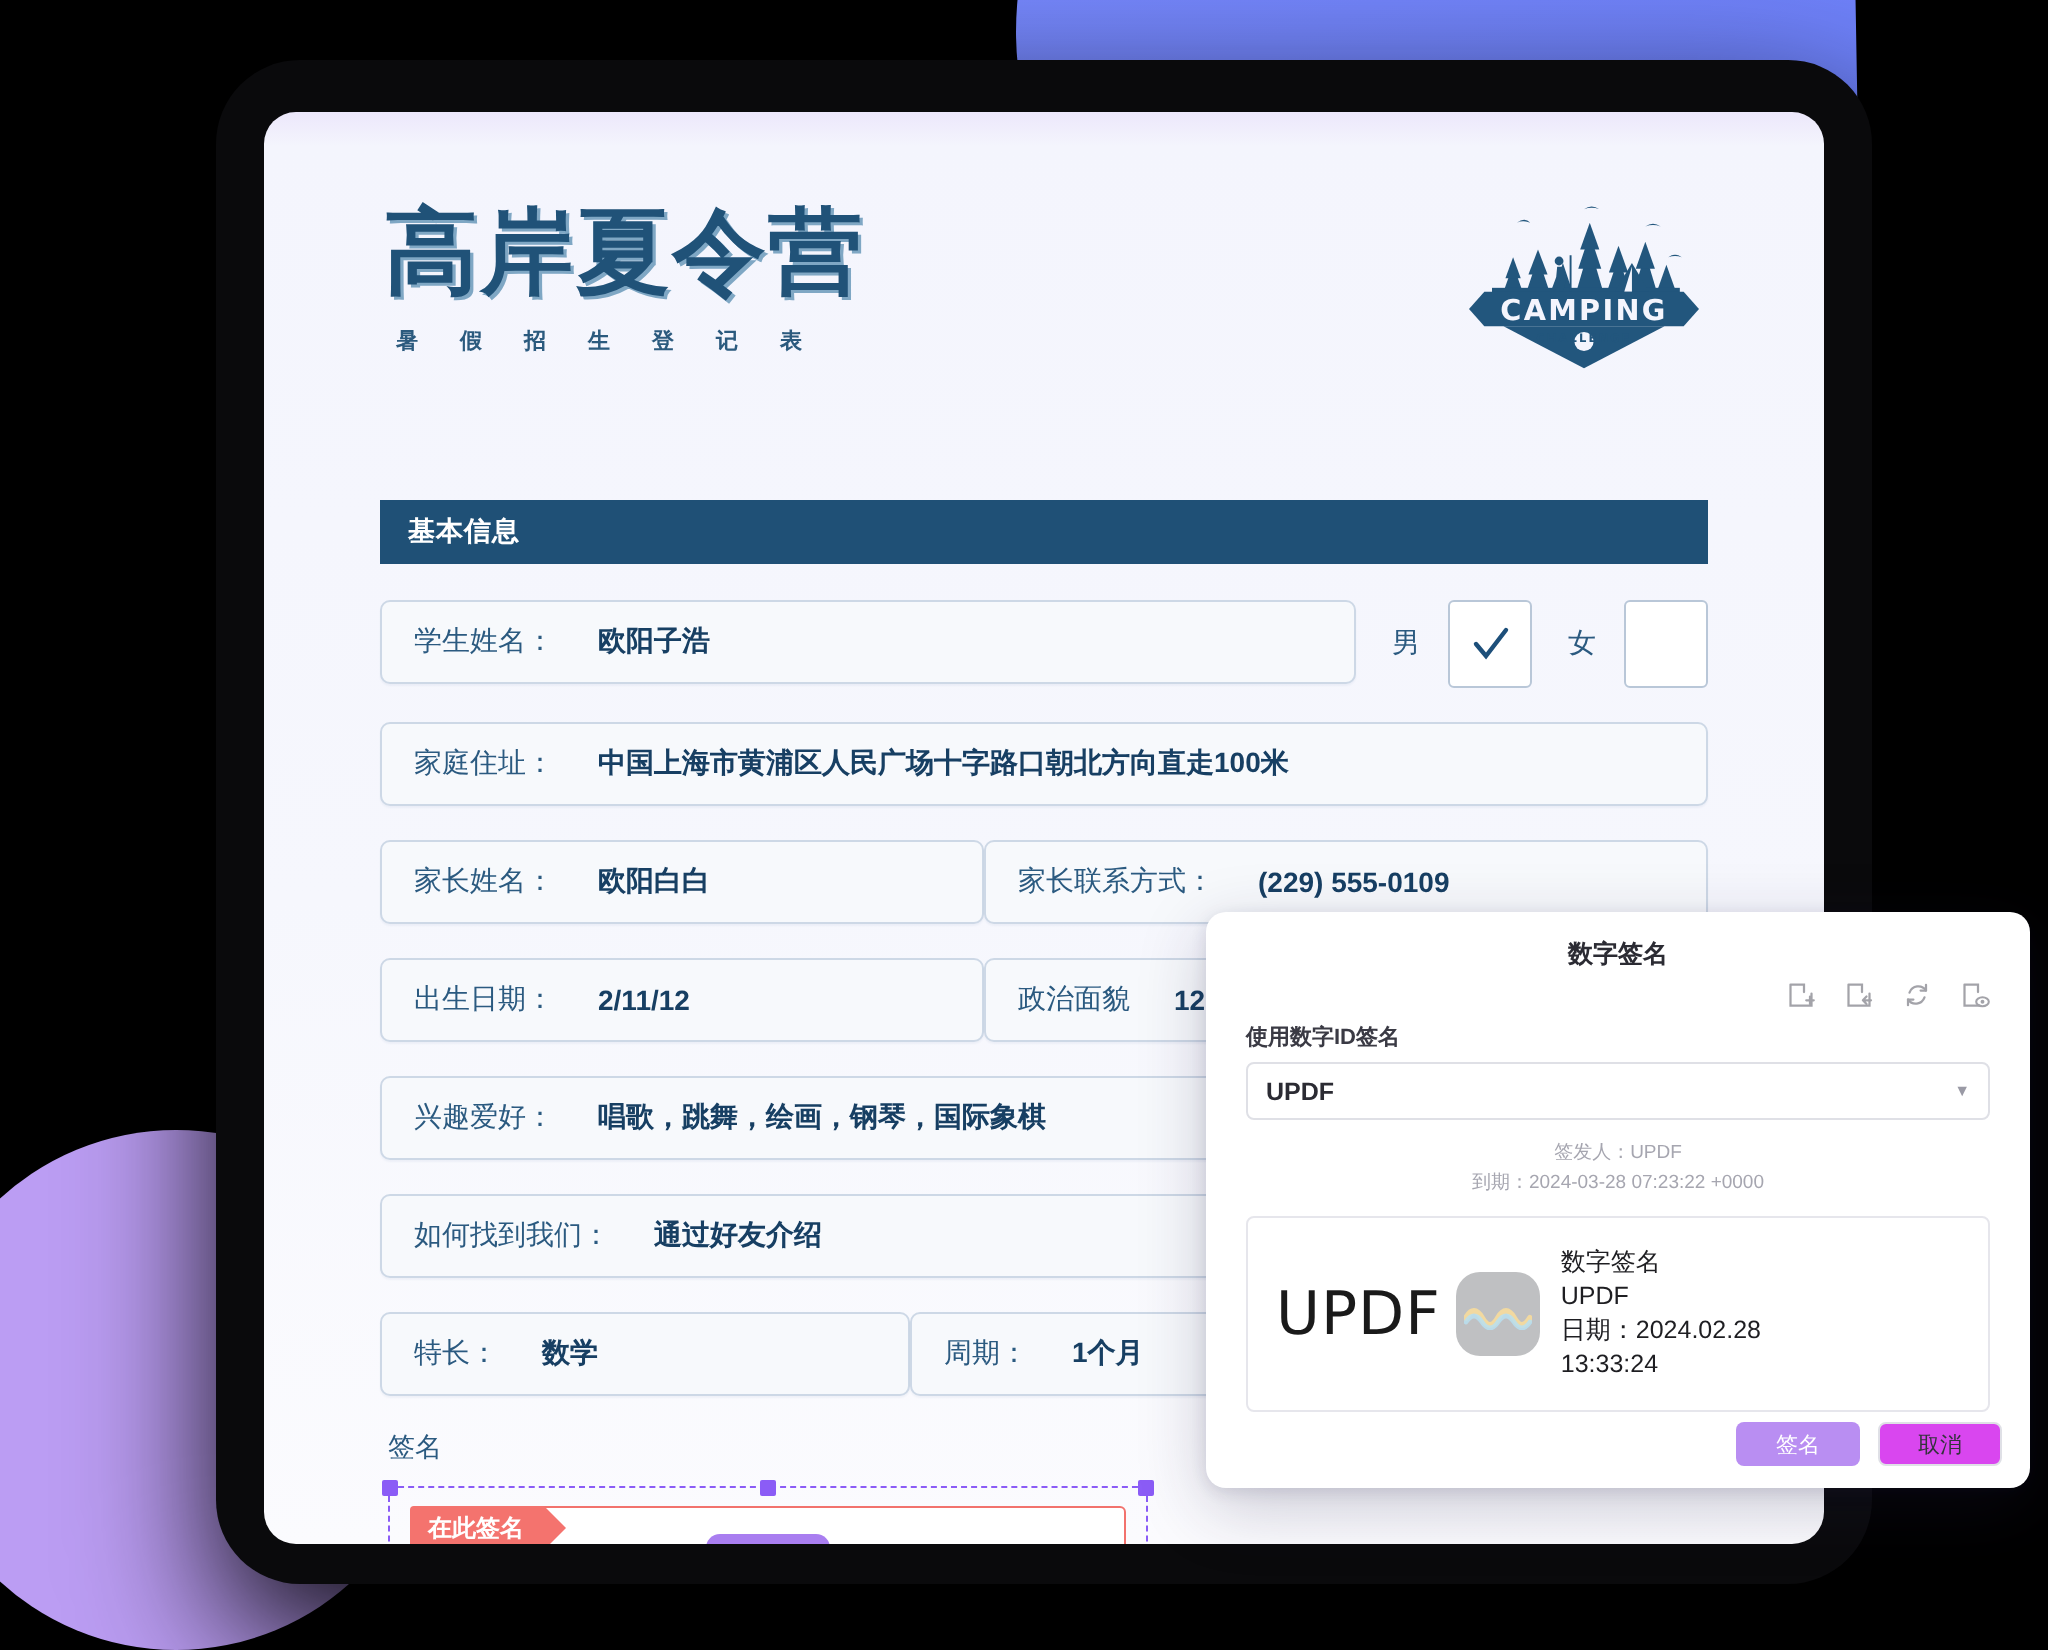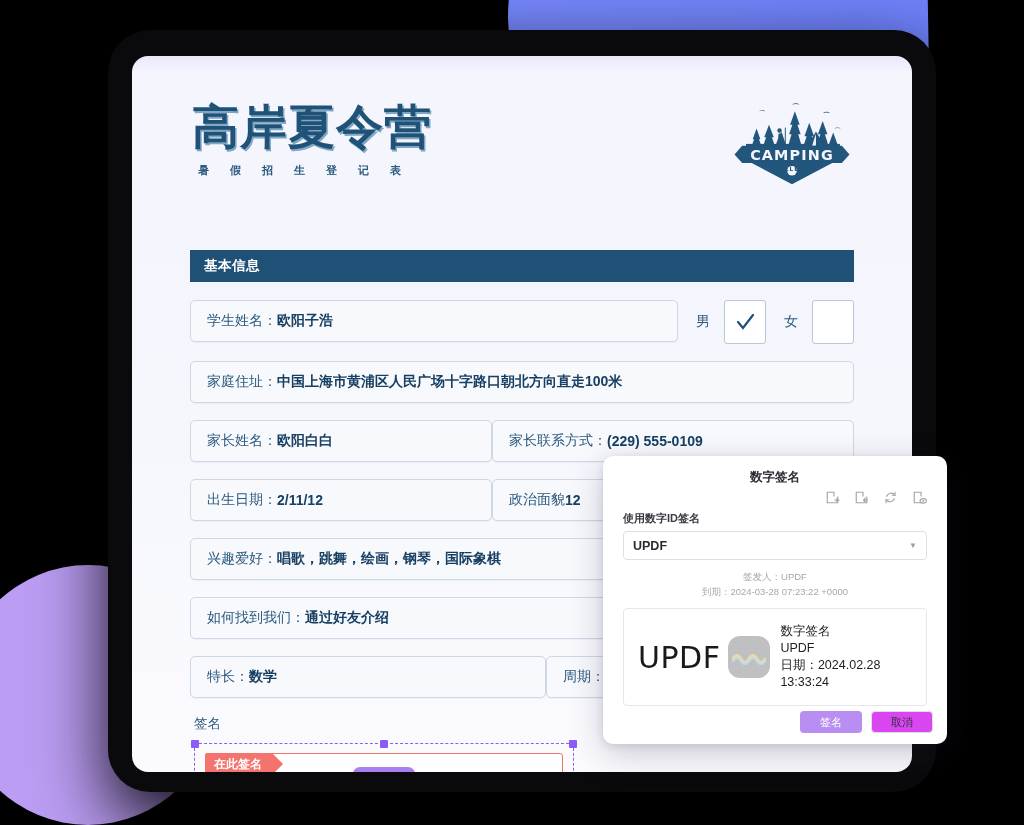--- a/index.html
+++ b/index.html
@@ -85,21 +85,21 @@
     border:1px solid #cdd8e6;
     border-radius:5px;
     height:42px;
     display:flex;align-items:center;
     padding:0 16px;box-sizing:border-box;
     font-size:14px;color:#2a5780;
     box-shadow:0 1px 1px rgba(40,80,130,.05);
     overflow:hidden;white-space:nowrap;
   }
   .field .lbl{color:#2b5a80;font-weight:500;flex:none;}
-  .field .val{color:#173f63;font-weight:700;}
+  .field .val{color:#173f63;font-weight:700;margin-left:22px;}
   .grow{flex:1;}
   .w-full{width:100%;}
 
   .sexwrap{display:flex;align-items:center;gap:0;flex:none;}
   .sexlabel{font-size:14px;color:#2b5a80;margin:0 14px 0 18px;}
   .sexbox{
     width:40px;height:42px;border:1px solid #b9c7d8;border-radius:3px;
     background:#ffffff;display:flex;align-items:center;justify-content:center;
   }
   .tick{display:block;}
@@ -133,21 +133,21 @@
     border-left:11px solid #f4736e;
   }
   .sig-btn{
     background:#a97ef0;color:#ffffff;border:none;border-radius:7px;
     padding:8px 16px;font-size:15px;font-weight:600;cursor:pointer;
     font-family:inherit;
   }
 
   
   .dialog{
-    position:absolute;left:603px;top:456px;width:344px;height:288px;
+    position:absolute;left:603px;top:456px;width:412px;height:288px;
     background:#ffffff;border-radius:10px;
     box-shadow:0 10px 34px rgba(35,30,70,.22),0 2px 8px rgba(35,30,70,.12);
     font-size:12px;color:#333;overflow:hidden;
   }
   .dlg-title{
     text-align:center;font-size:12.5px;font-weight:700;color:#2b2b33;
     padding:13px 0 4px;
   }
   .dlg-tools{display:flex;justify-content:flex-end;gap:14px;padding:0 20px 4px;}
   .tool-ic{width:15px;height:15px;cursor:pointer;opacity:.62;}
@@ -300,21 +300,21 @@
       </div>
 
       <div class="row">
         <div class="field w-full">
           <span class="lbl">如何找到我们：</span>
           <span class="val">通过好友介绍</span>
         </div>
       </div>
 
       <div class="row">
-        <div class="field" style="width:356px">
+        <div class="field" style="width:265px">
           <span class="lbl">特长：</span>
           <span class="val sm">数学</span>
         </div>
         <div class="field grow">
           <span class="lbl">周期：</span>
           <span class="val sm">1个月</span>
         </div>
       </div>
     </div>
 

